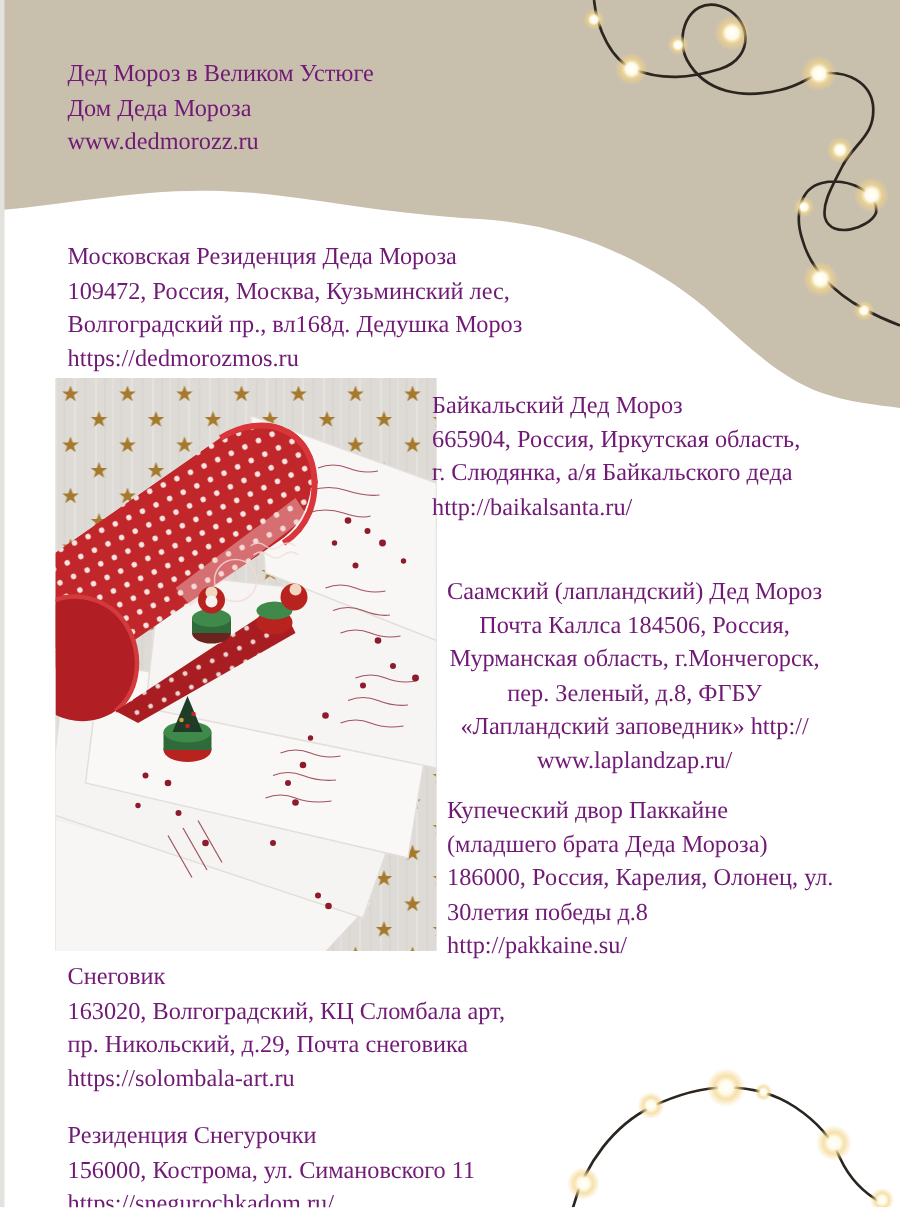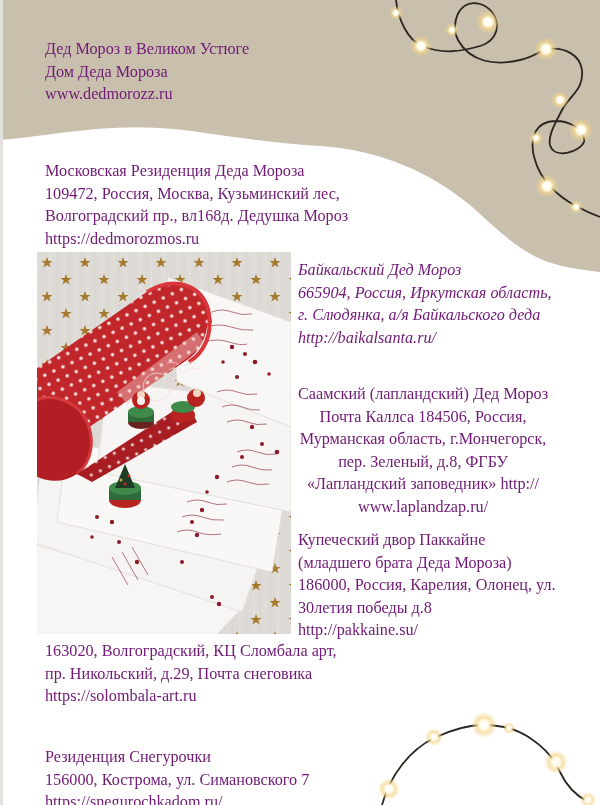--- a/index.html
+++ b/index.html
@@ -11,21 +11,21 @@
 
   .bg-blob { position: absolute; left: 0; top: 0; width: 600px; height: 300px; z-index: 0; }
   .garland-top { position: absolute; left: 380px; top: 0; width: 220px; height: 230px; z-index: 1; }
   .garland-bottom { position: absolute; left: 370px; top: 690px; width: 230px; height: 115px; z-index: 1; }
 
   .block { position: absolute; z-index: 2; font-size: 16.2px; line-height: 22.6px; color: #701a75; white-space: nowrap; }
   .block .line { display: block; }
 
   #b1 { left: 45px; top: 38px; }
   #b2 { left: 45px; top: 144px; margin-top: 16px; }
-  #b3 { left: 298px; top: 259px; font-style: italic; }
+  #b3 { left: 288px; top: 259px; }
   #b4 { left: 298px; top: 383px; text-align: center; }
   #b5 { left: 298px; top: 529px; }
   #b6 { left: 45px; top: 640px; }
   #b7 { left: 45px; top: 746px; }
 
   .photo { position: absolute; left: 37px; top: 252px; width: 254px; height: 382px; z-index: 2; overflow: hidden; background: #d9d6d2; }
   .photo svg { display: block; }
 </style>
 </head>
 <body>
@@ -226,23 +226,24 @@
 
   <div class="block" id="b5">
     <span class="line">Купеческий двор Паккайне</span>
     <span class="line">(младшего брата Деда Мороза)</span>
     <span class="line">186000, Россия, Карелия, Олонец, ул.</span>
     <span class="line">30летия победы д.8</span>
     <span class="line">http://pakkaine.su/</span>
   </div>
 
   <div class="block" id="b6">
+    <span class="line">Снеговик</span>
     <span class="line">163020, Волгоградский, КЦ  Сломбала арт,</span>
     <span class="line">пр. Никольский, д.29, Почта снеговика</span>
     <span class="line">https://solombala-art.ru</span>
   </div>
 
   <div class="block" id="b7">
     <span class="line">Резиденция Снегурочки</span>
-    <span class="line">156000, Кострома, ул. Симановского 7</span>
+    <span class="line">156000, Кострома, ул. Симановского 11</span>
     <span class="line">https://snegurochkadom.ru/</span>
   </div>
 </div>
 
 </body></html>

